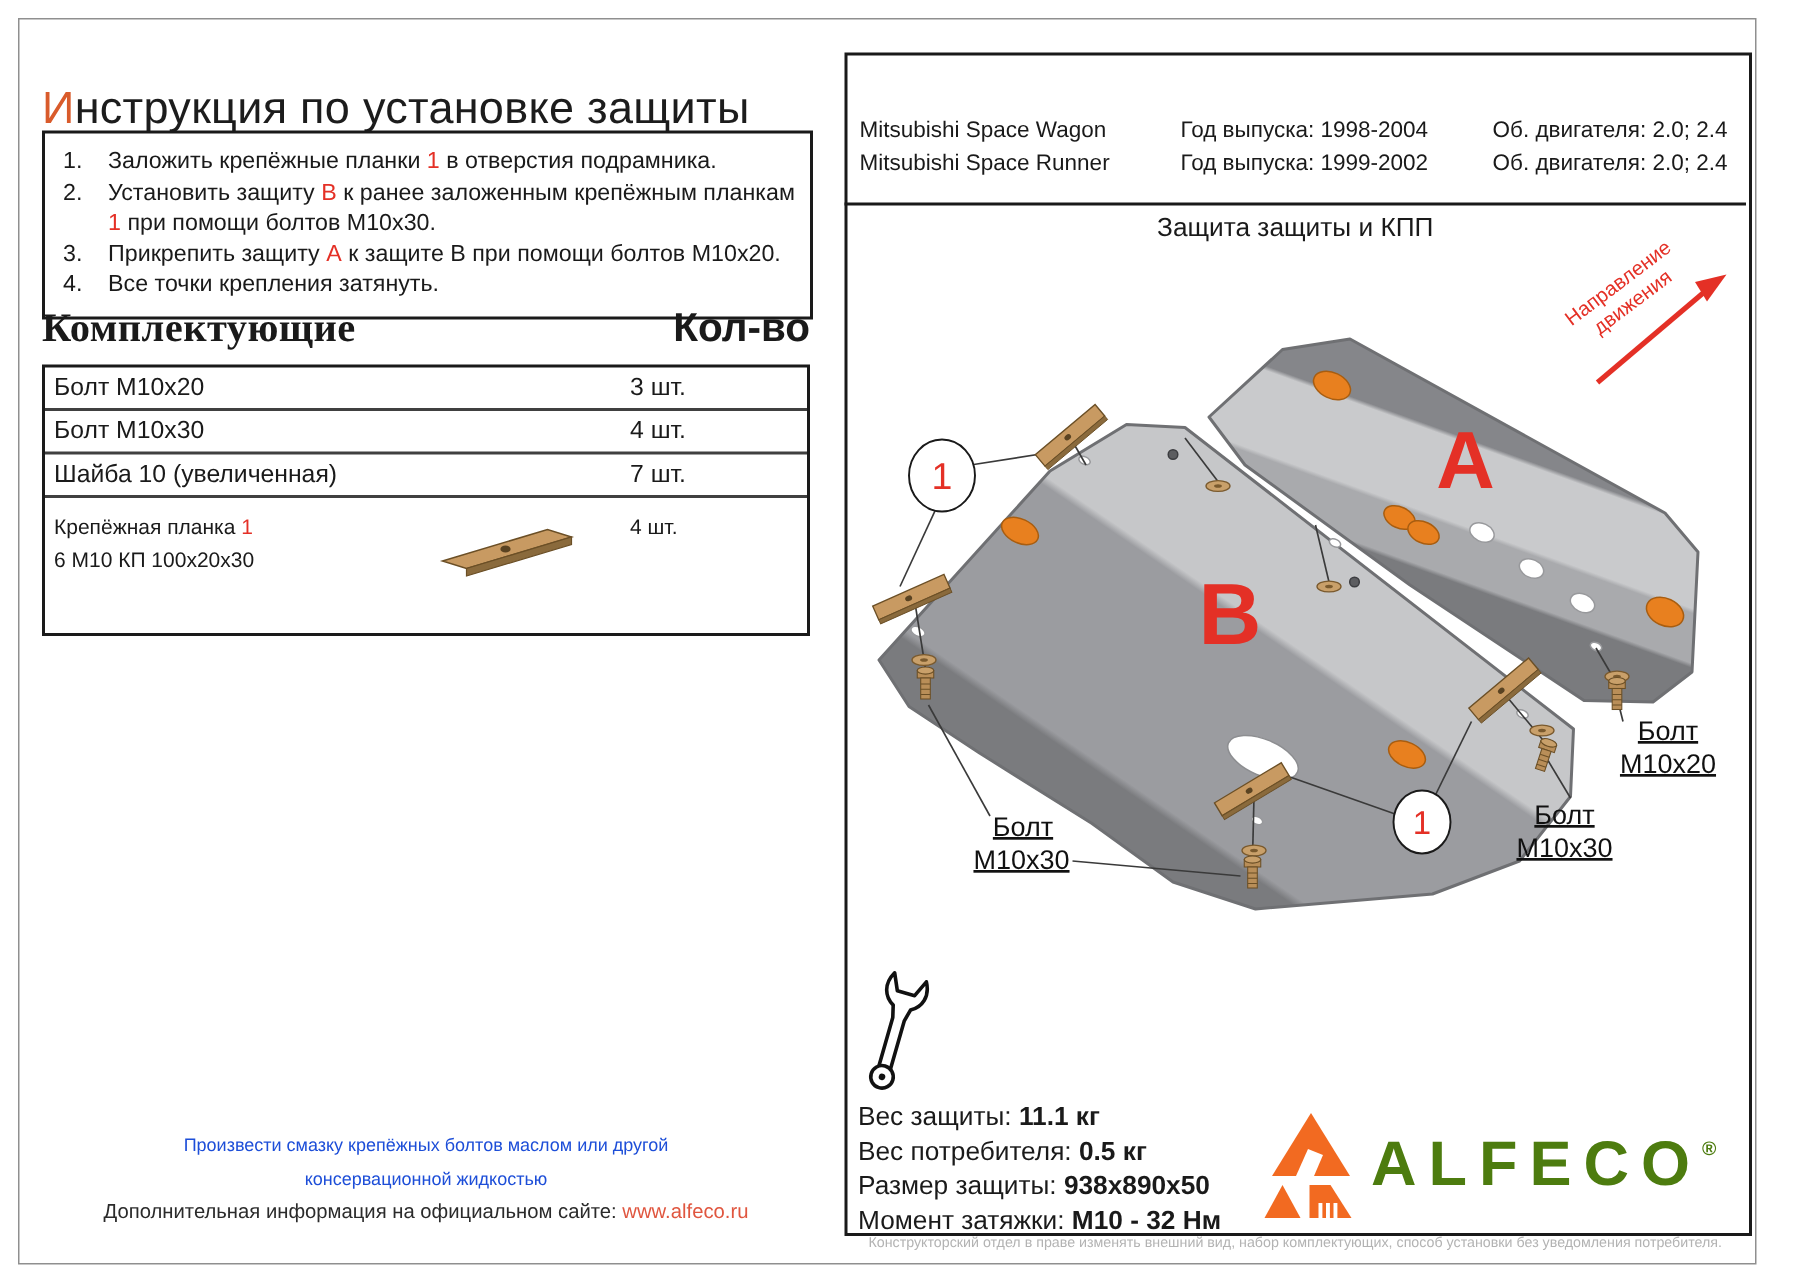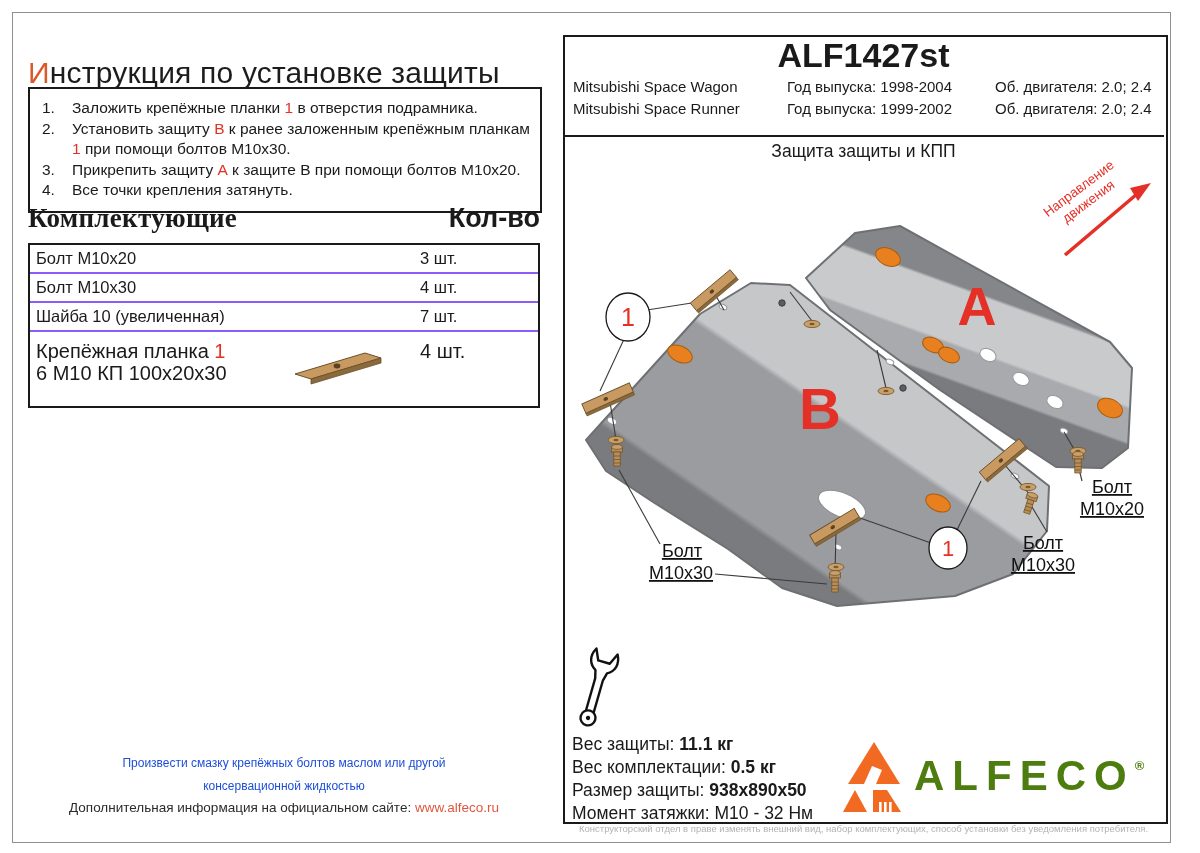--- a/index.html
+++ b/index.html
@@ -11,24 +11,24 @@
   
   #title{left:28px;top:24px;font-size:30px;letter-spacing:.2px;color:#1c1c1c;margin-top:32px;}
   #title .accent{font-weight:400;}
   #instr-box{left:28px;top:87px;width:492px;border:2px solid #1a1a1a;padding:9px 10px 10px 8px;}
   .instr-row{display:flex;font-size:15.5px;line-height:20.5px;}
   .instr-num{width:30px;flex:0 0 30px;text-align:left;padding-left:4px;}
   .rd{color:#e43026;}
   #parts-title{left:28px;top:203px;font-size:27px;font-weight:bold;letter-spacing:.3px;font-family:Liberation Serif, serif;}
   #qty-title{left:28px;top:203px;width:512px;text-align:right;font-size:27px;font-weight:bold;}
   #parts-table{left:28px;top:243px;width:508px;border:2px solid #1a1a1a;}
-  .part-row{position:relative;height:27px;border-bottom:2px solid #8b5cf6;font-size:16.5px;line-height:26px;}
+  .part-row{position:relative;height:27px;border-bottom:2px solid #404040;font-size:16.5px;line-height:26px;}
   .part-name{padding-left:6px;}
   .part-qty{position:absolute;left:390px;top:0;}
-  #plank-row{position:relative;height:74px;font-size:20px;line-height:22px;border-radius:30px;}
+  #plank-row{position:relative;height:90px;font-size:14px;line-height:22px;border-radius:30px;}
   #plank-row .nm{padding:8px 0 0 6px;}
   #plank-row .part-qty{top:8px;}
   #plank-svg{position:absolute;left:255px;top:14px;}
   #note{left:28px;top:752px;width:512px;text-align:center;color:#1d4ed8;font-size:12px;line-height:23px;}
   #site-line{left:28px;top:800px;width:512px;text-align:center;font-size:13.5px;color:#2b2b2b;}
   #site-line a{color:#e0563f;text-decoration:none;}
 
   
   #panel{left:563px;top:35px;width:601px;height:785px;border:2px solid #1a1a1a;}
   #part-code{left:563px;top:36px;width:601px;text-align:center;font-size:34px;font-weight:bold;}
@@ -36,21 +36,21 @@
   .model-row{display:flex;line-height:22px;}
   .model-name{flex:0 0 214px;}
   .model-years{flex:0 0 208px;}
   .model-engine{flex:1;}
   #panel-divider{left:563px;top:135px;width:601px;height:0;border-top:2px solid #1a1a1a;}
   #diagram-title{left:563px;top:141px;width:601px;text-align:center;font-size:17.5px;}
   #diagram{left:565px;top:140px;}
   #wrench{left:566px;top:634px;}
   #specs{left:572px;top:733px;font-size:17.5px;line-height:23px;}
   .spec-val{font-weight:bold;}
-  .spec-val.nb{font-weight:normal;}
+  .spec-val.nb{font-weight:bold;}
   #logo{left:840px;top:738px;width:322px;height:80px;}
   #logo-mark{position:absolute;left:2px;top:2px;}
   #wordmark{position:absolute;left:74px;top:8px;font-size:42px;font-weight:bold;letter-spacing:8px;color:#4d7c0f;line-height:40px;}
   #wordmark sup{font-size:13px;letter-spacing:0;vertical-align:20px;}
   #brand-tagline{position:absolute;left:76px;top:52px;font-size:10px;letter-spacing:1.4px;color:#8f9194;}
   #disclaimer{left:565px;top:823px;width:597px;text-align:center;font-size:9.5px;color:#b3b3b3;}
 
   svg text{font-family:"Liberation Sans","DejaVu Sans",sans-serif;}
   .lbl{font-size:18px;fill:#111;text-decoration:underline;}
   .plate-letter{font-weight:bold;fill:#e43026;}
@@ -106,21 +106,20 @@
       </svg>
     </div>
   </div>
 
   <div class="abs" id="note">
     <span>Произвести смазку крепёжных болтов маслом или другой</span><br><span>консервационной жидкостью</span>
   </div>
   <div class="abs" id="site-line"><span>Дополнительная информация на официальном сайте: </span><a href="#">www.alfeco.ru</a></div>
 
   <div class="abs" id="panel"></div>
-  <div class="abs" id="part-code">ALF1427st</div>
   <div class="abs" id="model-rows">
       <div class="model-row">
         <span class="model-name">Mitsubishi Space Wagon</span>
         <span class="model-years">Год выпуска: 1998-2004</span>
         <span class="model-engine">Об. двигателя: 2.0; 2.4</span>
       </div>
       <div class="model-row">
         <span class="model-name">Mitsubishi Space Runner</span>
         <span class="model-years">Год выпуска: 1999-2002</span>
         <span class="model-engine">Об. двигателя: 2.0; 2.4</span>
@@ -278,21 +277,21 @@
     <g transform="translate(30,56) rotate(16)">
       <path d="M -11,-40 C -16,-31 -13,-23 -6,-19 L -4,-11 L -4,24 L 4,24 L 4,-11 L 6,-19
                C 13,-23 16,-31 11,-40 L 6,-29 L -6,-29 Z" fill="#fff" stroke="#111" stroke-width="2.4" stroke-linejoin="round"></path>
       <circle cx="0" cy="29" r="7.5" fill="#fff" stroke="#111" stroke-width="2.4"></circle>
       <circle cx="0" cy="29" r="2.2" fill="#111"></circle>
     </g>
   </svg>
 
   <div class="abs" id="specs">
       <div class="spec-line"><span class="spec-label">Вес защиты: </span><span class="spec-val">11.1 кг</span></div>
-      <div class="spec-line"><span class="spec-label">Вес комплектации: </span><span class="spec-val">0.5 кг</span></div>
+      <div class="spec-line"><span class="spec-label">Вес потребителя: </span><span class="spec-val">0.5 кг</span></div>
       <div class="spec-line"><span class="spec-label">Размер защиты: </span><span class="spec-val">938x890x50</span></div>
       <div class="spec-line"><span class="spec-label">Момент затяжки:  </span><span class="spec-val nb">М10 - 32 Нм</span></div>
     </div>
 
   <div class="abs" id="logo">
     <svg id="logo-mark" width="64" height="74" viewBox="0 0 64 74">
       <polygon points="32,2 58,44 6,44" fill="#f26a21"></polygon>
       <polygon points="22,44 34,44 40,30 30,26" fill="#ffffff"></polygon>
       <polygon points="13,50 25,72 1,72" fill="#f26a21"></polygon>
       <polygon points="31,50 45,50 59,72 31,72" fill="#f26a21"></polygon>

